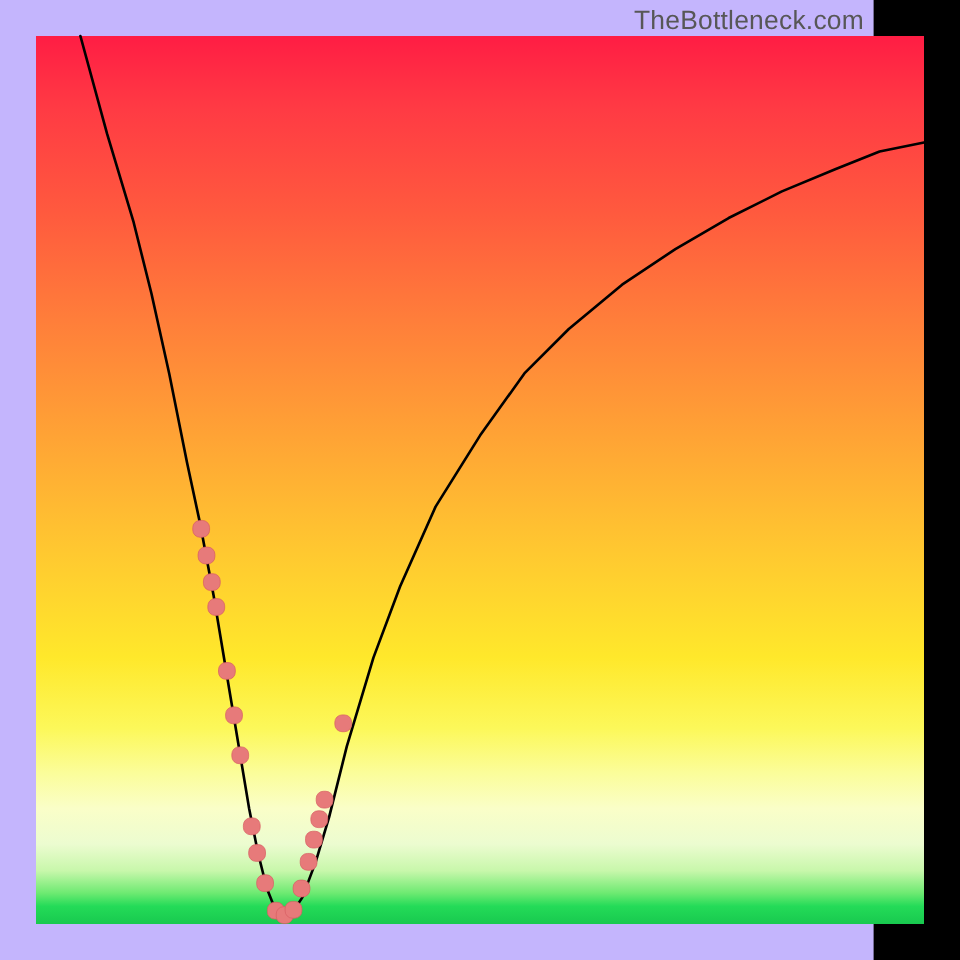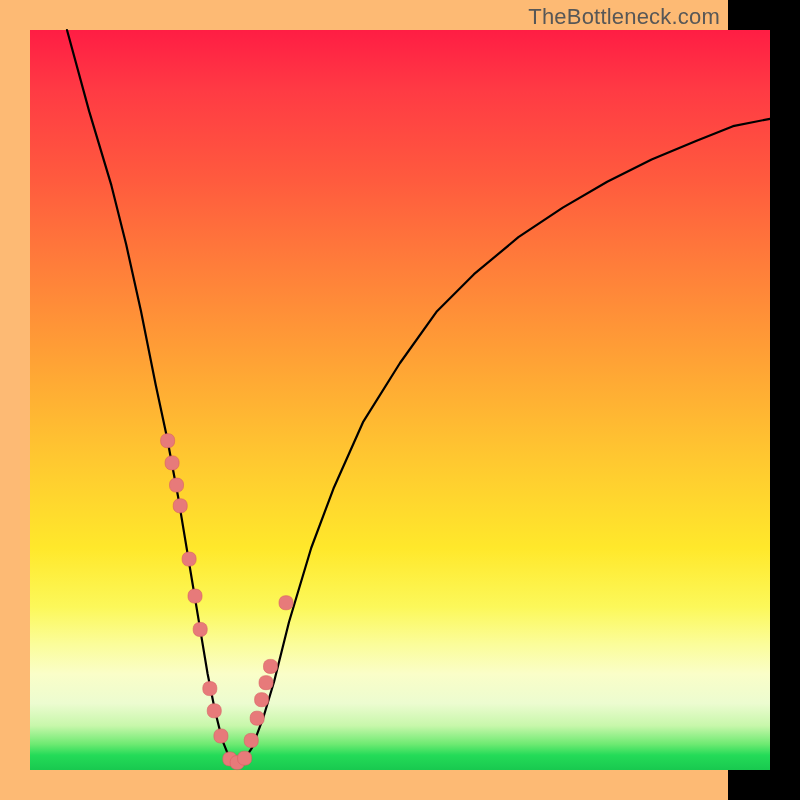--- a/index.html
+++ b/index.html
@@ -10,21 +10,21 @@
     background: #000;
     font-family: Arial, Helvetica, sans-serif;
     overflow: hidden;
   }
   .frame {
     position: absolute;
     left: 0;
     top: 0;
     width: 728px;
     height: 800px;
-    background: #fdba74;
+    background: #c4b5fd;
   }
   .plot-area {
     position: absolute;
     left: 30px;
     top: 30px;
     width: 740px;
     height: 740px;
     
     background: linear-gradient(
       to bottom,

